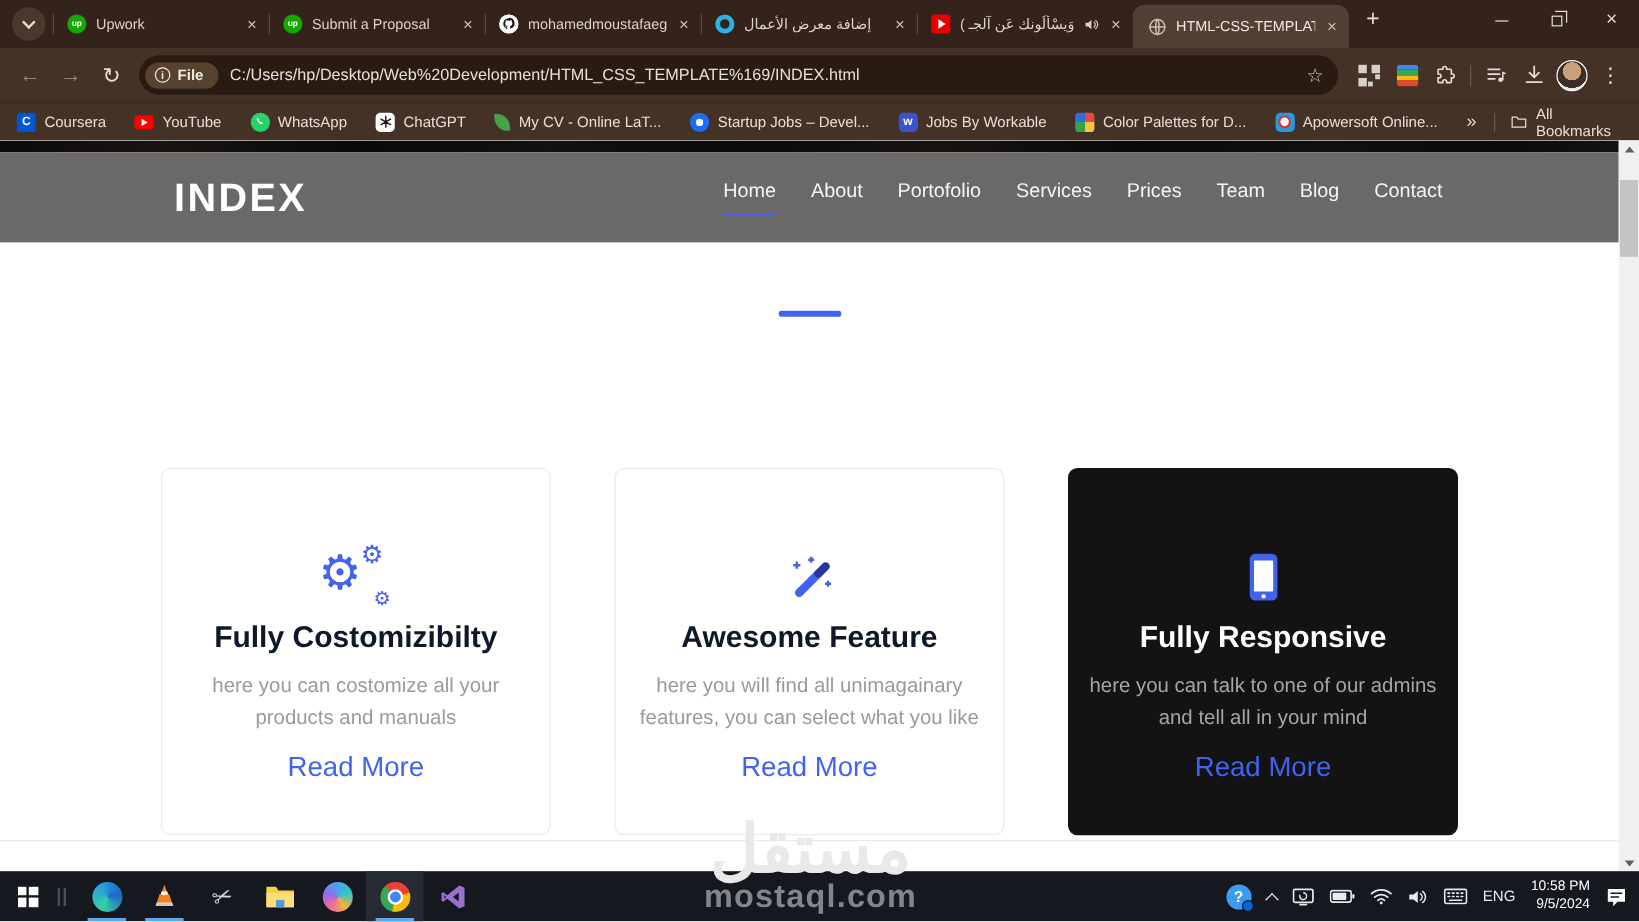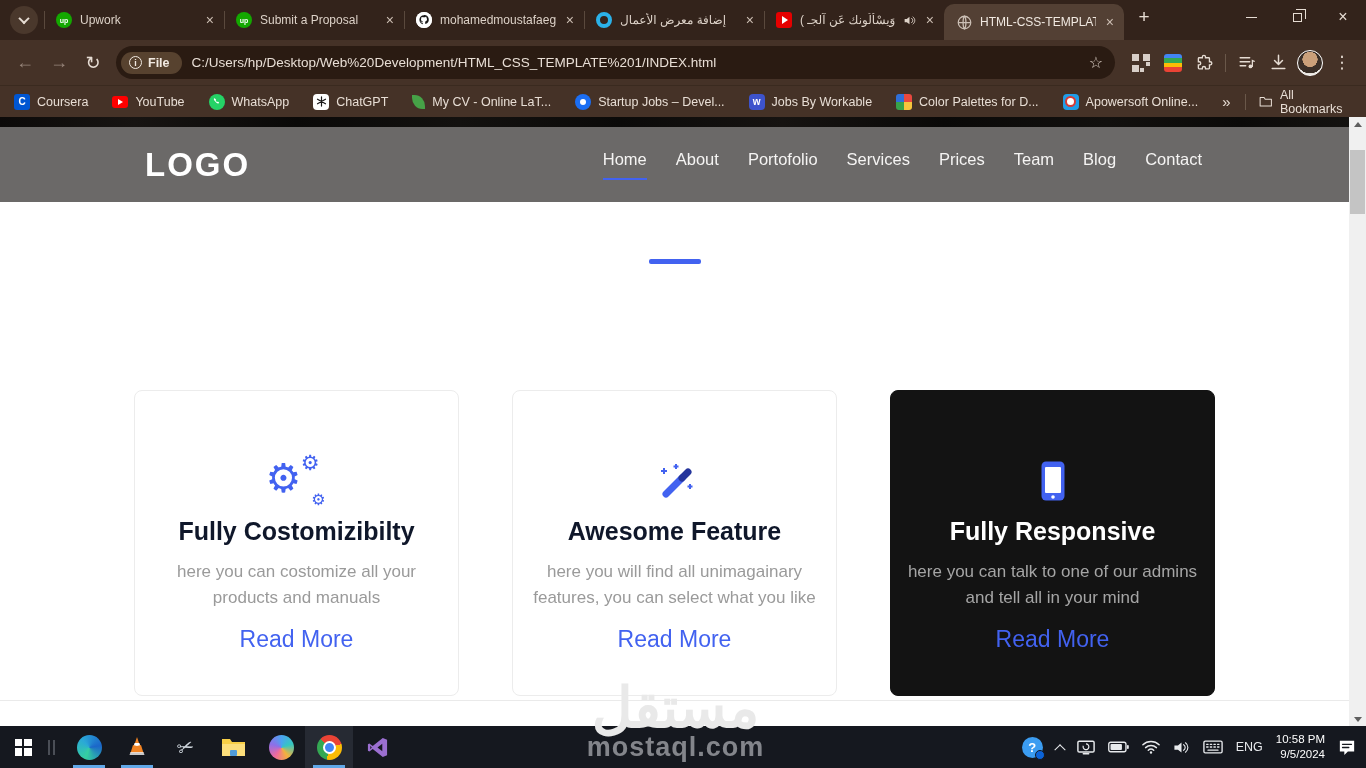--- a/index.html
+++ b/index.html
@@ -215,21 +215,21 @@
 
   <div class="toolbar">
     <div class="nav-btn dim">←</div>
     <div class="nav-btn dim">→</div>
     <div class="nav-btn">↻</div>
     <div class="omnibox">
       <span class="scheme-chip">
         <i class="info-ic">i</i>
         <span>File</span>
       </span>
-      <span class="url-text">C:/Users/hp/Desktop/Web%20Development/HTML_CSS_TEMPLATE%201/INDEX.html</span>
+      <span class="url-text">C:/Users/hp/Desktop/Web%20Development/HTML_CSS_TEMPLATE%169/INDEX.html</span>
       <span class="star-btn">☆</span>
     </div>
     <div class="tool-ic">
         <span class="qr-ic"></span>
       </div>
     <div class="tool-ic">
         <span class="colorstack">
           <i class="cs1"></i>
           <i class="cs2"></i>
           <i class="cs3"></i>
@@ -317,21 +317,21 @@
           </svg>
         <span>All Bookmarks</span>
       </span>
     </span>
   </div>
 
   <div class="page">
     <div class="page-topstrip"></div>
 
     <header class="site-header">
-      <span class="logo">LOGO</span>
+      <span class="logo">INDEX</span>
       <nav class="site-nav">
         <span class="nav-item active">Home</span>
         <span class="nav-item">About</span>
         <span class="nav-item">Portofolio</span>
         <span class="nav-item">Services</span>
         <span class="nav-item">Prices</span>
         <span class="nav-item">Team</span>
         <span class="nav-item">Blog</span>
         <span class="nav-item">Contact</span>
       </nav>

